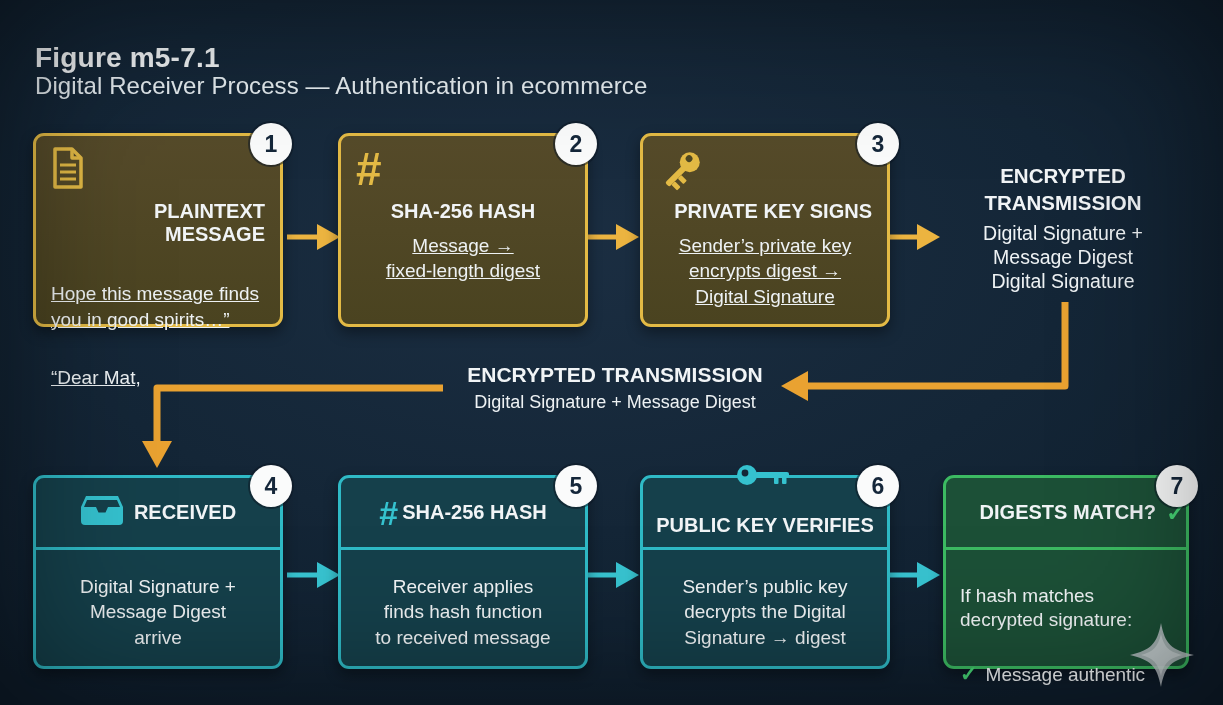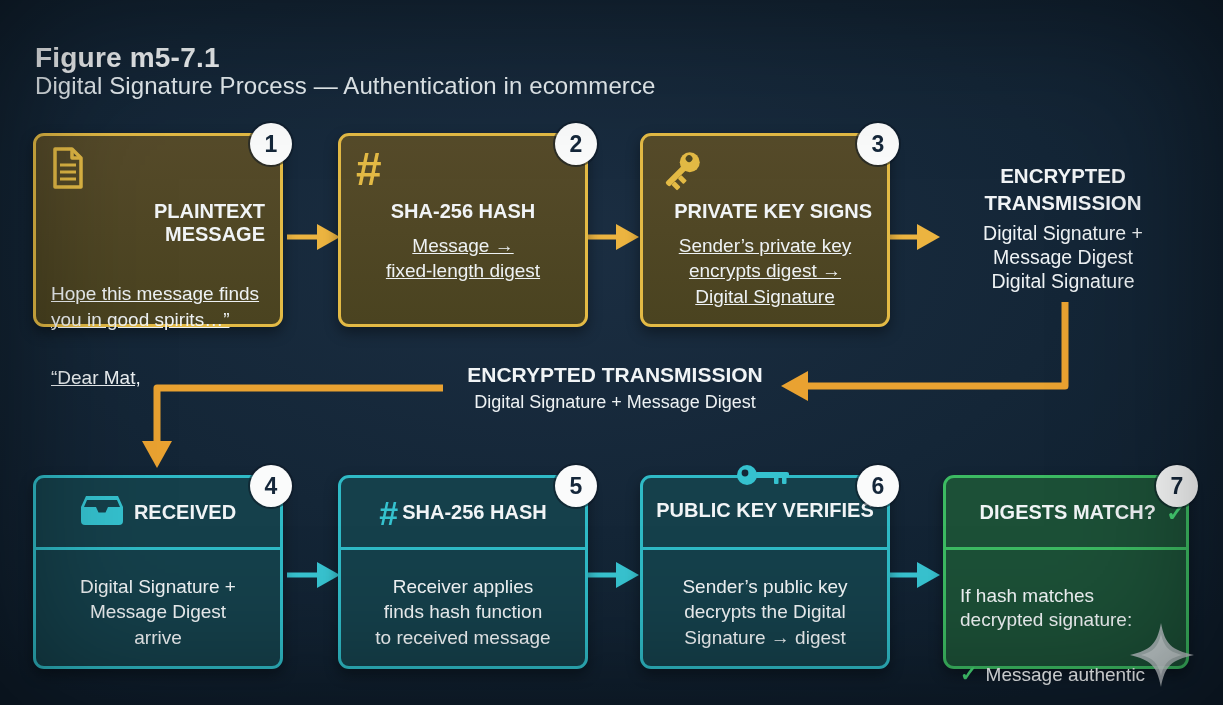--- a/index.html
+++ b/index.html
@@ -32,21 +32,21 @@
   .g-body p{margin:0 0 8px 0;}
   .hash-gold{font-size:46px;font-weight:700;color:#e3ba45;line-height:46px;}
   .hash-teal{font-size:34px;font-weight:700;color:#35c2cf;line-height:34px;}
 
   .t-head{height:72px;box-sizing:border-box;border-bottom:3px solid #2fbac6;
           display:flex;align-items:center;justify-content:center;gap:10px;position:relative;}
   .green .t-head{border-bottom-color:#3cba62;justify-content:flex-end;}
   .t-title{font-size:20px;font-weight:700;}
   .t-body{display:flex;align-items:center;justify-content:center;text-align:center;
           font-size:19px;line-height:1.33;white-space:pre-line;height:124px;padding:0 8px;box-sizing:border-box;}
-  .t-head.col{flex-direction:column;justify-content:flex-end;padding-bottom:25px;gap:0;}
+  .t-head.col{flex-direction:column;justify-content:flex-end;padding-bottom:10px;gap:0;}
   .key-float{position:absolute;top:-15px;left:50%;transform:translateX(-50%);}
 
   .m-body{padding:9px 14px;font-size:19px;line-height:1.3;white-space:pre-line;}
   .check{color:#46d575;font-weight:700;font-size:21px;}
   .head-check{font-size:24px;}
   .check-row{display:flex;gap:8px;align-items:baseline;font-size:19px;line-height:1.32;margin-top:2px;}
 
   .ep{position:absolute;left:948px;top:163px;width:230px;text-align:center;z-index:2;}
   .ep-title{font-size:20.5px;font-weight:700;line-height:1.3;}
   .ep-lines{font-size:19.5px;line-height:1.23;margin-top:6px;white-space:pre-line;color:#eef2f4;}
@@ -57,21 +57,21 @@
 
   .arrows{position:absolute;left:0;top:0;z-index:1;}
   .sparkle{position:absolute;left:1128px;top:620px;z-index:7;}
 </style>
 </head>
 <body>
 
 <div class="canvas">
 
   <div class="fig-title">Figure m5-7.1</div>
-  <div class="fig-sub">Digital Signature Process — Authentication in ecommerce</div>
+  <div class="fig-sub">Digital Receiver Process — Authentication in ecommerce</div>
 
   <svg class="arrows" width="1223" height="705" viewBox="0 0 1223 705">
     <g stroke="#ecb440" fill="#ecb440">
       <path d="M287 237 H317" stroke-width="5"></path>
         <polygon points="317,224 340,237 317,250" stroke="none"></polygon>
     </g>
     <g stroke="#ecb440" fill="#ecb440">
       <path d="M586 237 H616" stroke-width="5"></path>
         <polygon points="616,224 639,237 616,250" stroke="none"></polygon>
     </g>

